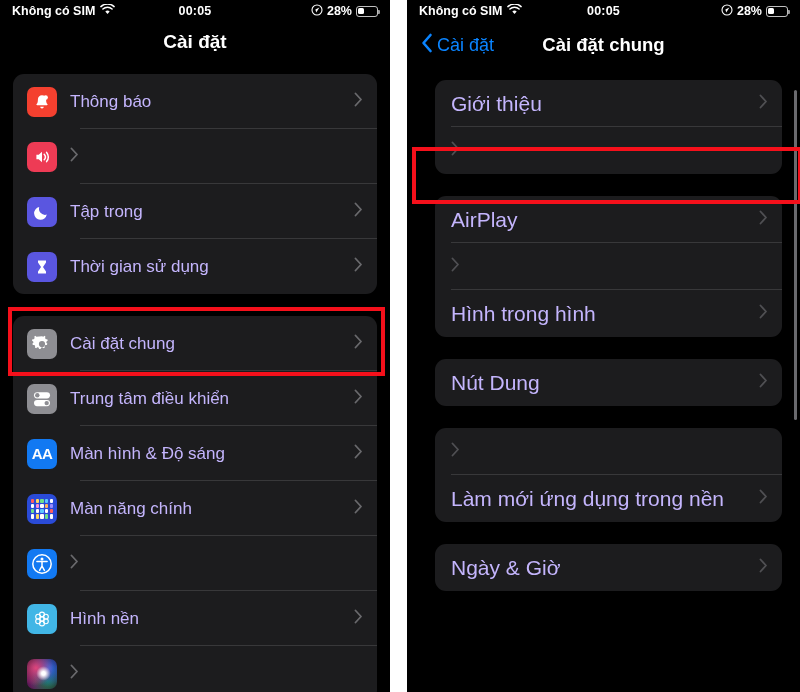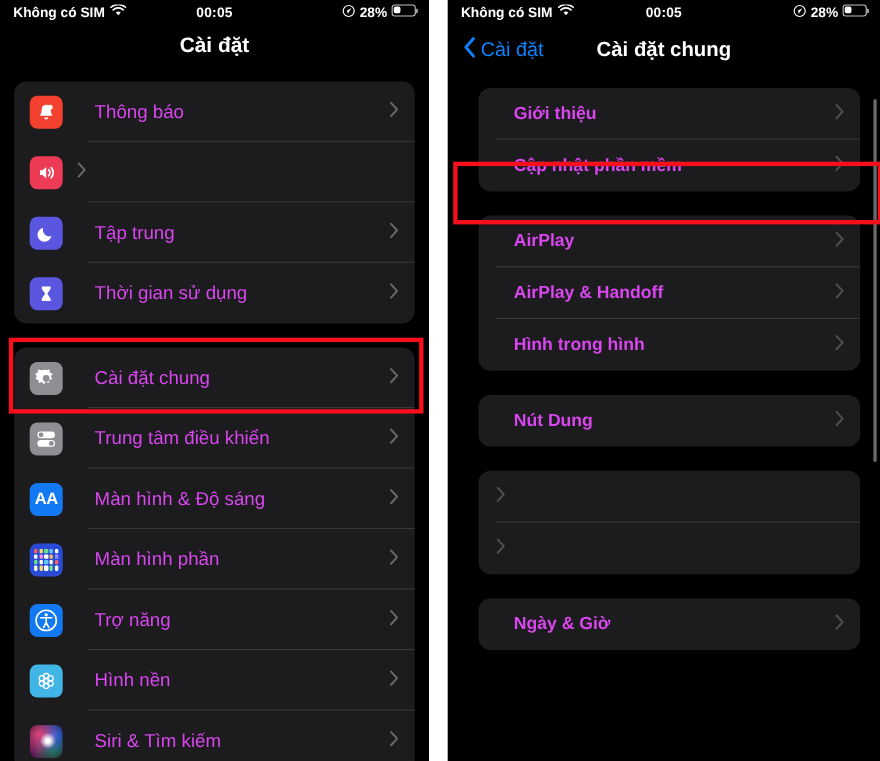--- a/index.html
+++ b/index.html
@@ -53,20 +53,21 @@
     position: absolute;
     left: 0; right: 0;
     text-align: center;
     font-size: 12.5px;
     font-weight: bold;
     letter-spacing: 0.2px;
   }
   .sb-right {
     margin-left: auto;
     display: flex;
+    align-items: center;
     gap: 4px;
     z-index: 2;
   }
   .wifi-ico { display: block; }
   .loc-ico  { display: block; }
   .batt-pct { font-size: 12.5px; font-weight: bold; }
   .batt {
     position: relative;
     width: 22px;
     height: 11px;
@@ -150,28 +151,27 @@
     position: absolute;
     bottom: 0;
     right: 0;
     height: 1px;
     background: #38383a;
   }
   .left-card .row-sep { left: 67px; }
   .right-card .row-sep { left: 16px; }
 
   .row-label {
-    color: #d946ef;
+    color: #c4b5fd;
     font-size: 17px;
     flex: 1;
     white-space: nowrap;
-    margin-left: 16px;
   }
   .left-card .row-label { font-size: 17px; }
-  .right-card .row-label { font-size: 16px; font-weight: bold; }
+  .right-card .row-label { font-size: 21px; }
 
   .chev {
     margin-right: 14px;
     opacity: 0.45;
     display: block;
   }
 
   
   .appicon {
     width: 30px;
@@ -311,21 +311,21 @@
         </span>
         <span class="row-sep"></span>
       </div>
 
       <div class="row">
         <span class="appicon" style="background:#5a56e0">
           <svg width="18" height="18" viewBox="0 0 18 18">
             <path d="M13.8 11.6 A6.1 6.1 0 0 1 6.2 4.1 A6.4 6.4 0 1 0 13.8 11.6 z" fill="#fff"></path>
           </svg>
         </span>
-        <span class="row-label">Tập trung</span>
+        <span class="row-label">Tập trong</span>
         <span class="chev">
           <svg width="9" height="15" viewBox="0 0 9 15">
               <path d="M1.5 1.5 L7 7.5 L1.5 13.5" stroke="#c7c7cc" stroke-width="1.8" fill="none" stroke-linecap="round" stroke-linejoin="round"></path>
             </svg>
         </span>
         <span class="row-sep"></span>
       </div>
 
       <div class="row">
         <span class="appicon" style="background:#5a56e0">
@@ -410,38 +410,37 @@
               <i style="background:#5ec8ff"></i>
               <i style="background:#ffffff"></i>
               <i style="background:#ff5f5f"></i>
             <i style="background:#ffffff"></i>
               <i style="background:#ffd95e"></i>
               <i style="background:#ffffff"></i>
               <i style="background:#6fe08a"></i>
               <i style="background:#ffffff"></i>
           </span>
         </span>
-        <span class="row-label">Màn hình phần</span>
+        <span class="row-label">Màn năng chính</span>
         <span class="chev">
           <svg width="9" height="15" viewBox="0 0 9 15">
               <path d="M1.5 1.5 L7 7.5 L1.5 13.5" stroke="#c7c7cc" stroke-width="1.8" fill="none" stroke-linecap="round" stroke-linejoin="round"></path>
             </svg>
         </span>
         <span class="row-sep"></span>
       </div>
 
       <div class="row">
         <span class="appicon" style="background:#1279f2">
           <svg width="24" height="24" viewBox="0 0 24 24">
             <circle cx="12" cy="12" r="9.2" fill="none" stroke="#fff" stroke-width="1.5"></circle>
             <circle cx="12" cy="6.9" r="1.5" fill="#fff"></circle>
             <path d="M6.9 9.6 h10.2 M12 9.8 v4.2 M12 14 l-2.4 4.4 M12 14 l2.4 4.4" stroke="#fff" stroke-width="1.5" fill="none" stroke-linecap="round"></path>
           </svg>
         </span>
-        <span class="row-label">Trợ năng</span>
         <span class="chev">
           <svg width="9" height="15" viewBox="0 0 9 15">
               <path d="M1.5 1.5 L7 7.5 L1.5 13.5" stroke="#c7c7cc" stroke-width="1.8" fill="none" stroke-linecap="round" stroke-linejoin="round"></path>
             </svg>
         </span>
         <span class="row-sep"></span>
       </div>
 
       <div class="row">
         <span class="appicon" style="background:#41b6e6">
@@ -463,21 +462,20 @@
               <path d="M1.5 1.5 L7 7.5 L1.5 13.5" stroke="#c7c7cc" stroke-width="1.8" fill="none" stroke-linecap="round" stroke-linejoin="round"></path>
             </svg>
         </span>
         <span class="row-sep"></span>
       </div>
 
       <div class="row">
         <span class="appicon">
           <span class="siri-orb"></span>
         </span>
-        <span class="row-label">Siri &amp; Tìm kiếm</span>
         <span class="chev">
           <svg width="9" height="15" viewBox="0 0 9 15">
               <path d="M1.5 1.5 L7 7.5 L1.5 13.5" stroke="#c7c7cc" stroke-width="1.8" fill="none" stroke-linecap="round" stroke-linejoin="round"></path>
             </svg>
         </span>
 
       </div>
 
     </div>
 
@@ -532,21 +530,20 @@
       <div class="row">
         <span class="row-label">Giới thiệu</span>
         <span class="chev">
           <svg width="9" height="15" viewBox="0 0 9 15">
               <path d="M1.5 1.5 L7 7.5 L1.5 13.5" stroke="#8e8e93" stroke-width="1.8" fill="none" stroke-linecap="round" stroke-linejoin="round"></path>
             </svg>
         </span>
         <span class="row-sep"></span>
       </div>
       <div class="row">
-        <span class="row-label">Cập nhật phần mềm</span>
         <span class="chev">
           <svg width="9" height="15" viewBox="0 0 9 15">
               <path d="M1.5 1.5 L7 7.5 L1.5 13.5" stroke="#8e8e93" stroke-width="1.8" fill="none" stroke-linecap="round" stroke-linejoin="round"></path>
             </svg>
         </span>
       </div>
     </div>
 
     <div class="gap-md"></div>
 
@@ -554,21 +551,20 @@
       <div class="row">
         <span class="row-label">AirPlay</span>
         <span class="chev">
           <svg width="9" height="15" viewBox="0 0 9 15">
               <path d="M1.5 1.5 L7 7.5 L1.5 13.5" stroke="#8e8e93" stroke-width="1.8" fill="none" stroke-linecap="round" stroke-linejoin="round"></path>
             </svg>
         </span>
         <span class="row-sep"></span>
       </div>
       <div class="row">
-        <span class="row-label">AirPlay &amp; Handoff</span>
         <span class="chev">
           <svg width="9" height="15" viewBox="0 0 9 15">
               <path d="M1.5 1.5 L7 7.5 L1.5 13.5" stroke="#8e8e93" stroke-width="1.8" fill="none" stroke-linecap="round" stroke-linejoin="round"></path>
             </svg>
         </span>
         <span class="row-sep"></span>
       </div>
       <div class="row">
         <span class="row-label">Hình trong hình</span>
         <span class="chev">
@@ -597,20 +593,21 @@
     <div class="card right-card">
       <div class="row">
         <span class="chev">
           <svg width="9" height="15" viewBox="0 0 9 15">
               <path d="M1.5 1.5 L7 7.5 L1.5 13.5" stroke="#8e8e93" stroke-width="1.8" fill="none" stroke-linecap="round" stroke-linejoin="round"></path>
             </svg>
         </span>
         <span class="row-sep"></span>
       </div>
       <div class="row">
+        <span class="row-label">Làm mới ứng dụng trong nền</span>
         <span class="chev">
           <svg width="9" height="15" viewBox="0 0 9 15">
               <path d="M1.5 1.5 L7 7.5 L1.5 13.5" stroke="#8e8e93" stroke-width="1.8" fill="none" stroke-linecap="round" stroke-linejoin="round"></path>
             </svg>
         </span>
       </div>
     </div>
 
     <div class="gap-md"></div>
 

